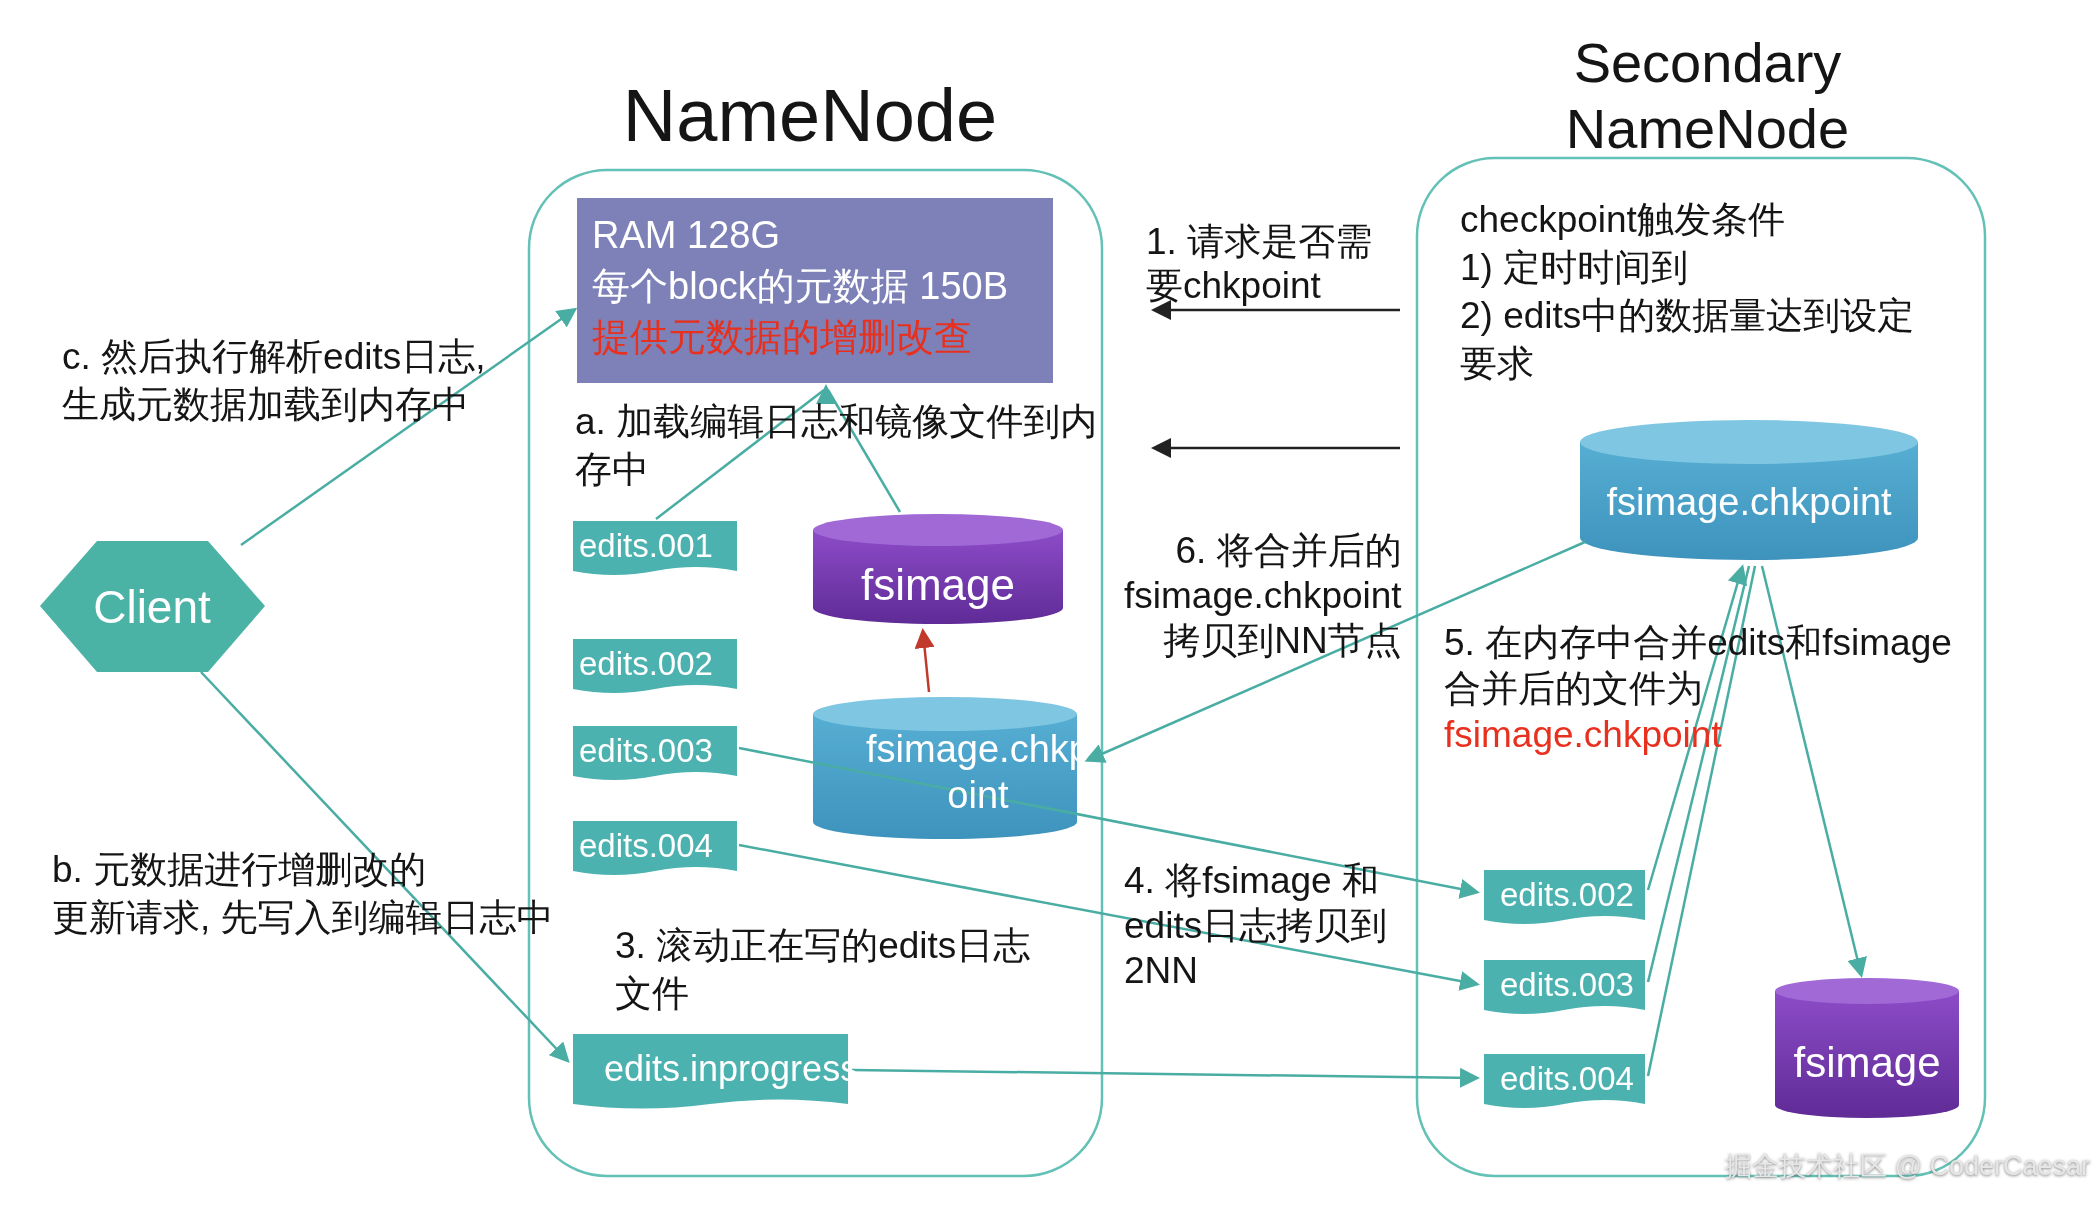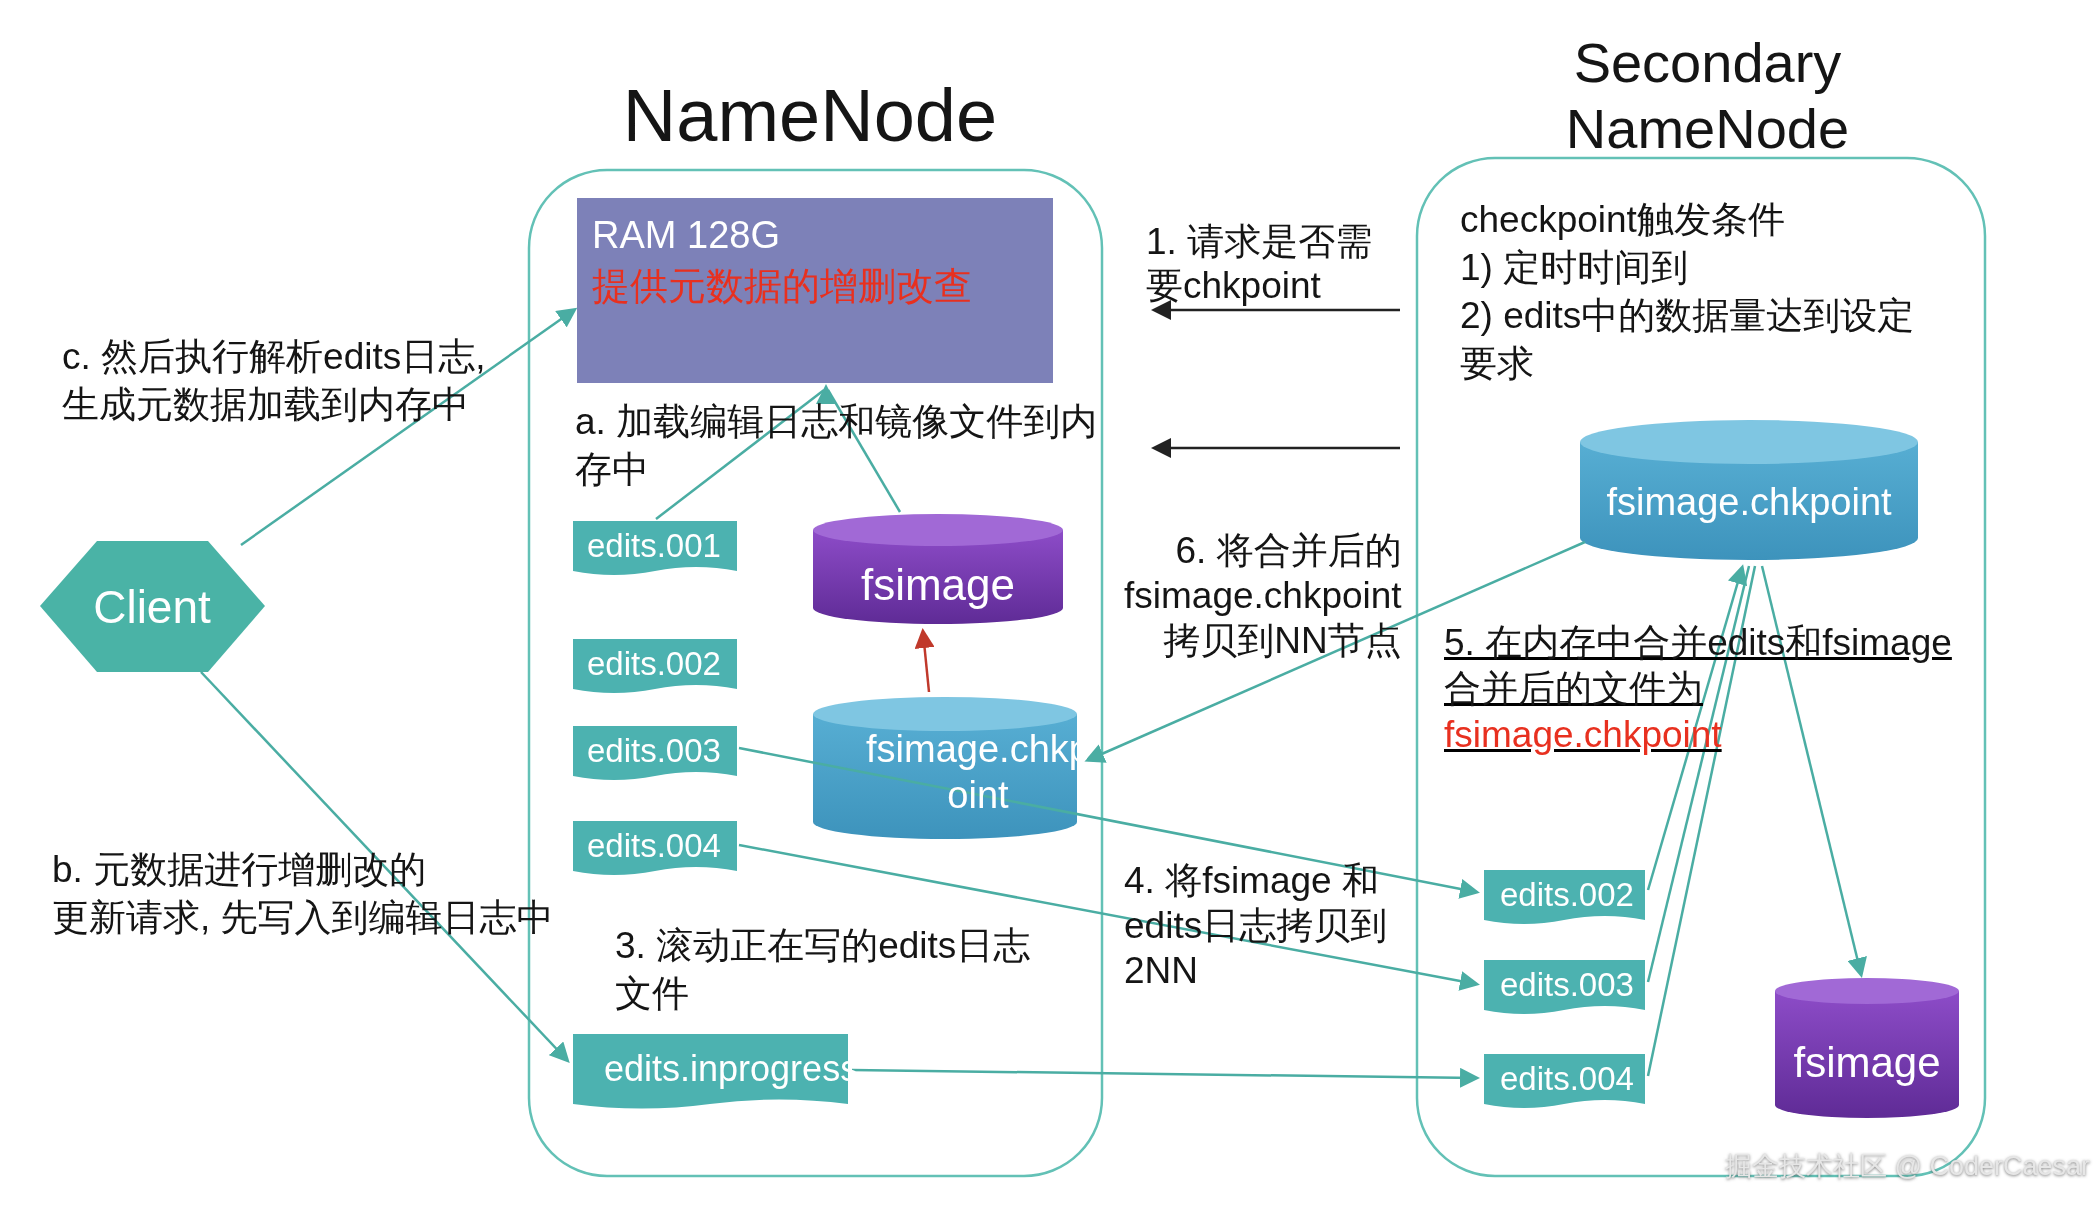--- a/index.html
+++ b/index.html
@@ -4,21 +4,21 @@
 <style>
   * { margin:0; padding:0; box-sizing:border-box; }
   html,body { background:#ffffff; }
   body { font-family:"Liberation Sans","DejaVu Sans",sans-serif; }
   #stage { position:relative; width:2100px; height:1212px; background:#ffffff; overflow:hidden; }
   #stage svg.layer { position:absolute; left:0; top:0; }
   .txt { position:absolute; color:#151515; font-size:37px; line-height:1.3; white-space:pre-line; }
   .white { color:#ffffff; }
   .red { color:#e8301f; }
   .center { text-align:center; }
-  .flagLabel { position:absolute; color:#ffffff; font-size:33px; height:50px; line-height:50px; padding-left:14px; white-space:nowrap; }
+  .flagLabel { position:absolute; color:#ffffff; font-size:33px; height:50px; line-height:50px; padding-left:6px; white-space:nowrap; }
   .ramline { font-size:38px; line-height:51px; color:#ffffff; white-space:nowrap; }
   .watermark { position:absolute; font-size:27px; color:#e6e6e6; text-shadow:0 1px 3px rgba(70,70,70,.7); white-space:nowrap; }
 </style>
 </head>
 <body>
 
 <div id="stage">
 
   <svg class="layer" width="2100" height="1212" viewBox="0 0 2100 1212">
     <defs>
@@ -101,20 +101,21 @@
   </svg>
 
   <div class="txt center" style="left:575px;top:68px;width:470px;font-size:74px;">NameNode</div>
   <div class="txt center" style="left:1485px;top:30px;width:445px;font-size:56px;line-height:1.18;">Secondary
 NameNode</div>
 
   <div class="txt white center" style="left:72px;top:578px;width:160px;font-size:46px;">Client</div>
 
   <div style="position:absolute;left:592px;top:210px;">
     <div class="ramline">RAM 128G</div>
+    <div class="ramline">每个block的元数据 150B</div>
     <div class="ramline red" style="color:#e8301f;">提供元数据的增删改查</div>
   </div>
 
   <div class="txt" style="left:575px;top:398px;">a. 加载编辑日志和镜像文件到内
 存中</div>
   <div class="flagLabel" style="left:573px;top:521px;width:164px;">edits.001</div>
   <div class="flagLabel" style="left:573px;top:639px;width:164px;">edits.002</div>
   <div class="flagLabel" style="left:573px;top:726px;width:164px;">edits.003</div>
   <div class="flagLabel" style="left:573px;top:821px;width:164px;">edits.004</div>
   <div class="txt white center" style="left:813px;top:556px;width:250px;font-size:44px;">fsimage</div>
@@ -136,21 +137,21 @@
   <div class="txt" style="left:62px;top:333px;">c. 然后执行解析edits日志,
 生成元数据加载到内存中</div>
   <div class="txt" style="left:52px;top:846px;">b. 元数据进行增删改的
 更新请求, 先写入到编辑日志中</div>
 
   <div class="txt" style="left:1460px;top:196px;line-height:1.3;">checkpoint触发条件
 1) 定时时间到
 2) edits中的数据量达到设定
 要求</div>
   <div class="txt white center" style="left:1580px;top:478px;width:338px;font-size:38px;">fsimage.chkpoint</div>
-  <div style="position:absolute;left:1444px;top:620px;text-decoration:underline;">
+  <div style="position:absolute;left:1444px;top:620px;">
     <div class="txt" style="position:static;line-height:46px;">5. 在内存中合并edits和fsimage</div>
     <div class="txt" style="position:static;line-height:46px;">合并后的文件为</div>
     <div class="txt red" style="position:static;line-height:46px;">fsimage.chkpoint</div>
   </div>
   <div class="flagLabel" style="left:1484px;top:870px;width:161px;padding-left:16px;">edits.002</div>
   <div class="flagLabel" style="left:1484px;top:960px;width:161px;padding-left:16px;">edits.003</div>
   <div class="flagLabel" style="left:1484px;top:1054px;width:161px;padding-left:16px;">edits.004</div>
   <div class="txt white center" style="left:1775px;top:1036px;width:184px;font-size:42px;">fsimage</div>
 
   <div class="watermark" style="left:1725px;top:1148px;">掘金技术社区 @ CoderCaesar</div>

